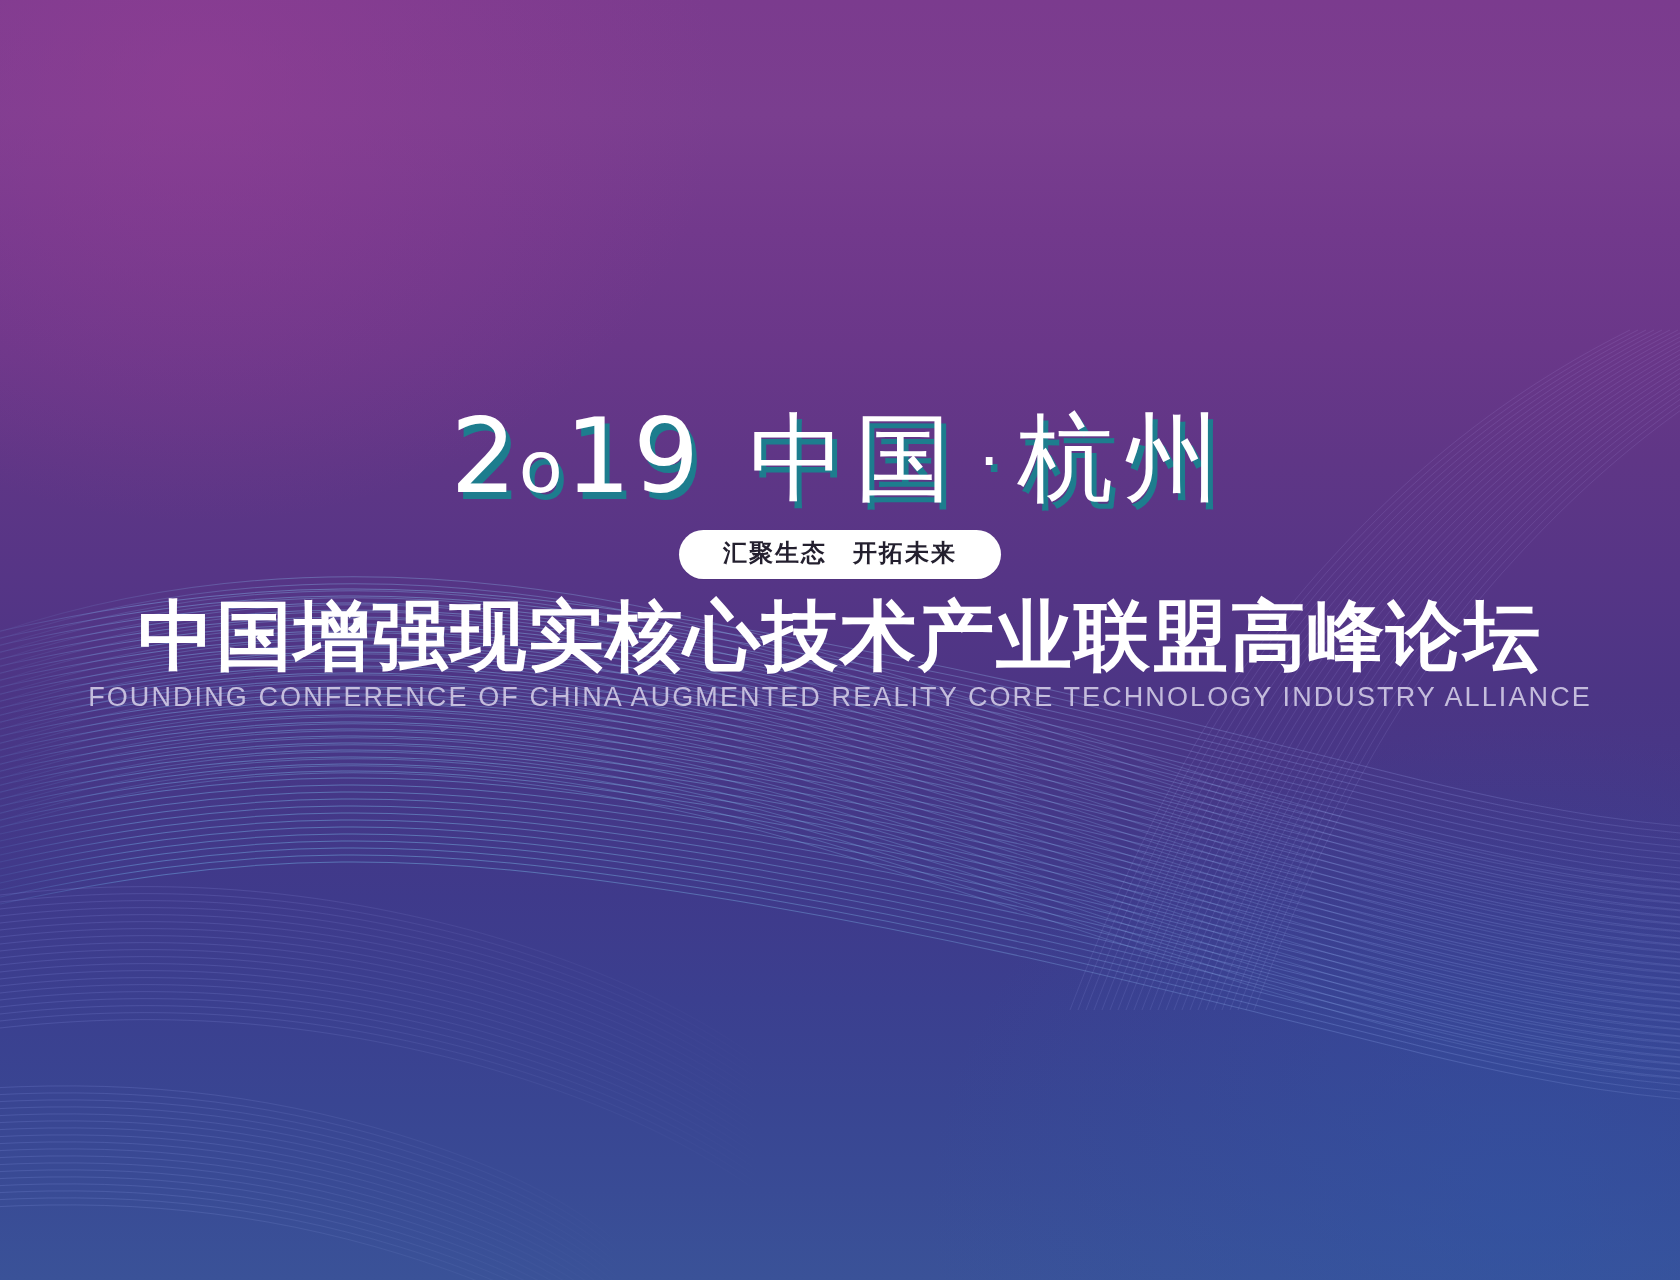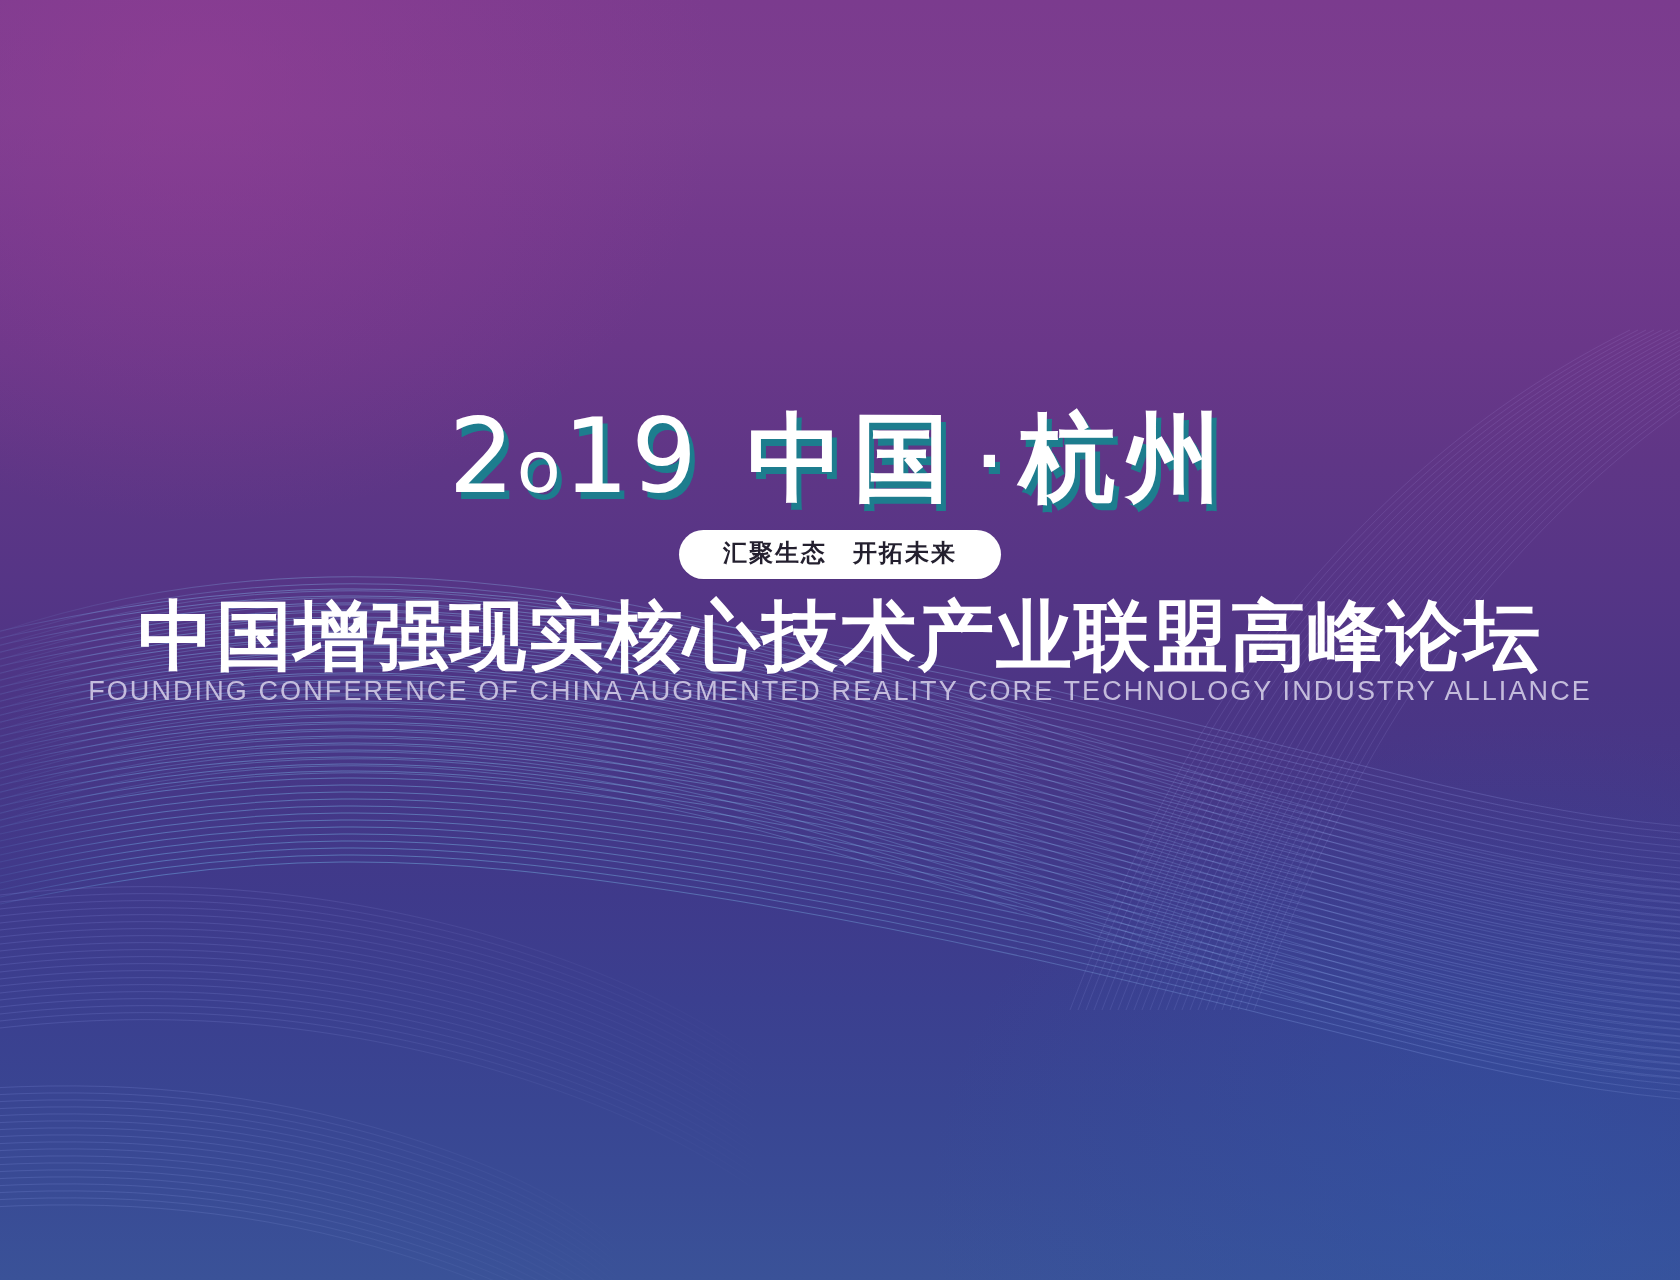--- a/index.html
+++ b/index.html
@@ -74,21 +74,21 @@
     font-weight:400;
     letter-spacing:2px;
     line-height:1;
     font-family:"DejaVu Sans","Liberation Sans",sans-serif;
     position:relative;
     top:2px;
   }
   #yearWrap .o{ font-size:72px; }
   #cityWrap{
     font-size:96px;
-    font-weight:700;
+    font-weight:400;
     line-height:1;
     letter-spacing:10px;
     margin-left:32px;
     font-family:"DejaVu Sans","Liberation Sans",sans-serif;
   }
   #cityWrap .dot{
     font-size:64px;
     letter-spacing:0;
     padding:0 18px;
     position:relative;
@@ -118,21 +118,21 @@
     font-size:76px;
     font-weight:700;
     letter-spacing:2px;
     line-height:1.08;
     white-space:nowrap;
     font-family:"DejaVu Sans","Liberation Sans",sans-serif;
   }
 
   
   #subtitle{
-    margin-top:0;
+    margin-top:6px;
     color:#cfc8e4;
     font-size:27px;
     font-weight:300;
     letter-spacing:2.1px;
     line-height:1.1;
     white-space:nowrap;
     font-family:"Liberation Sans","DejaVu Sans",sans-serif;
     opacity:.92;
   }
 </style>

